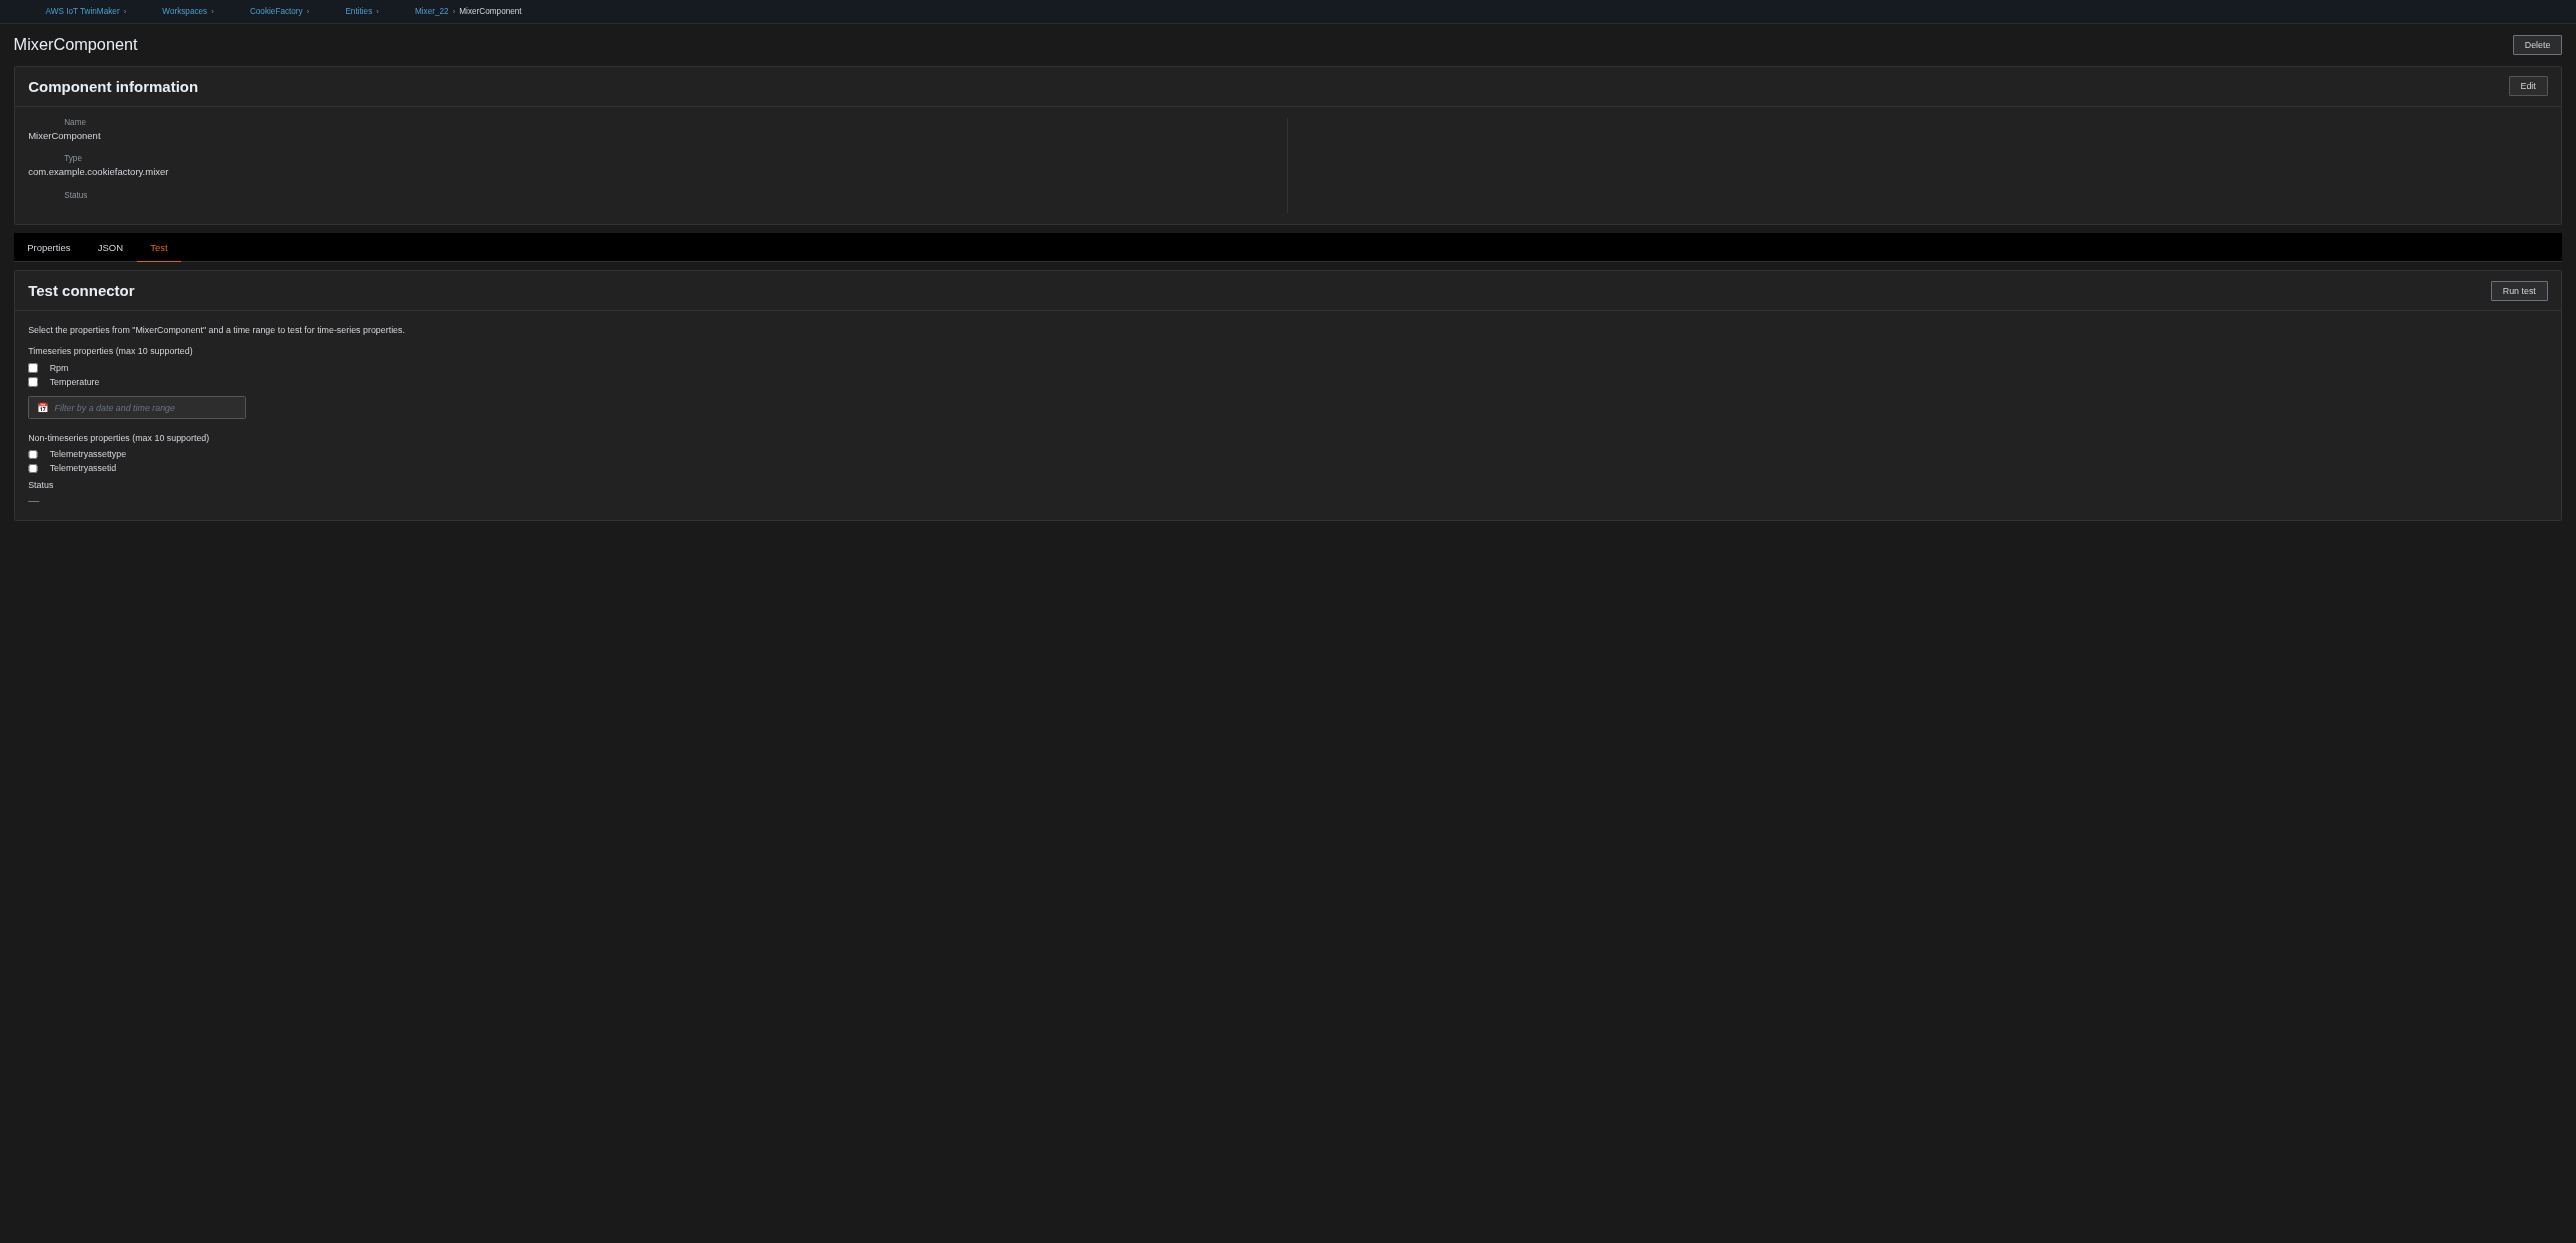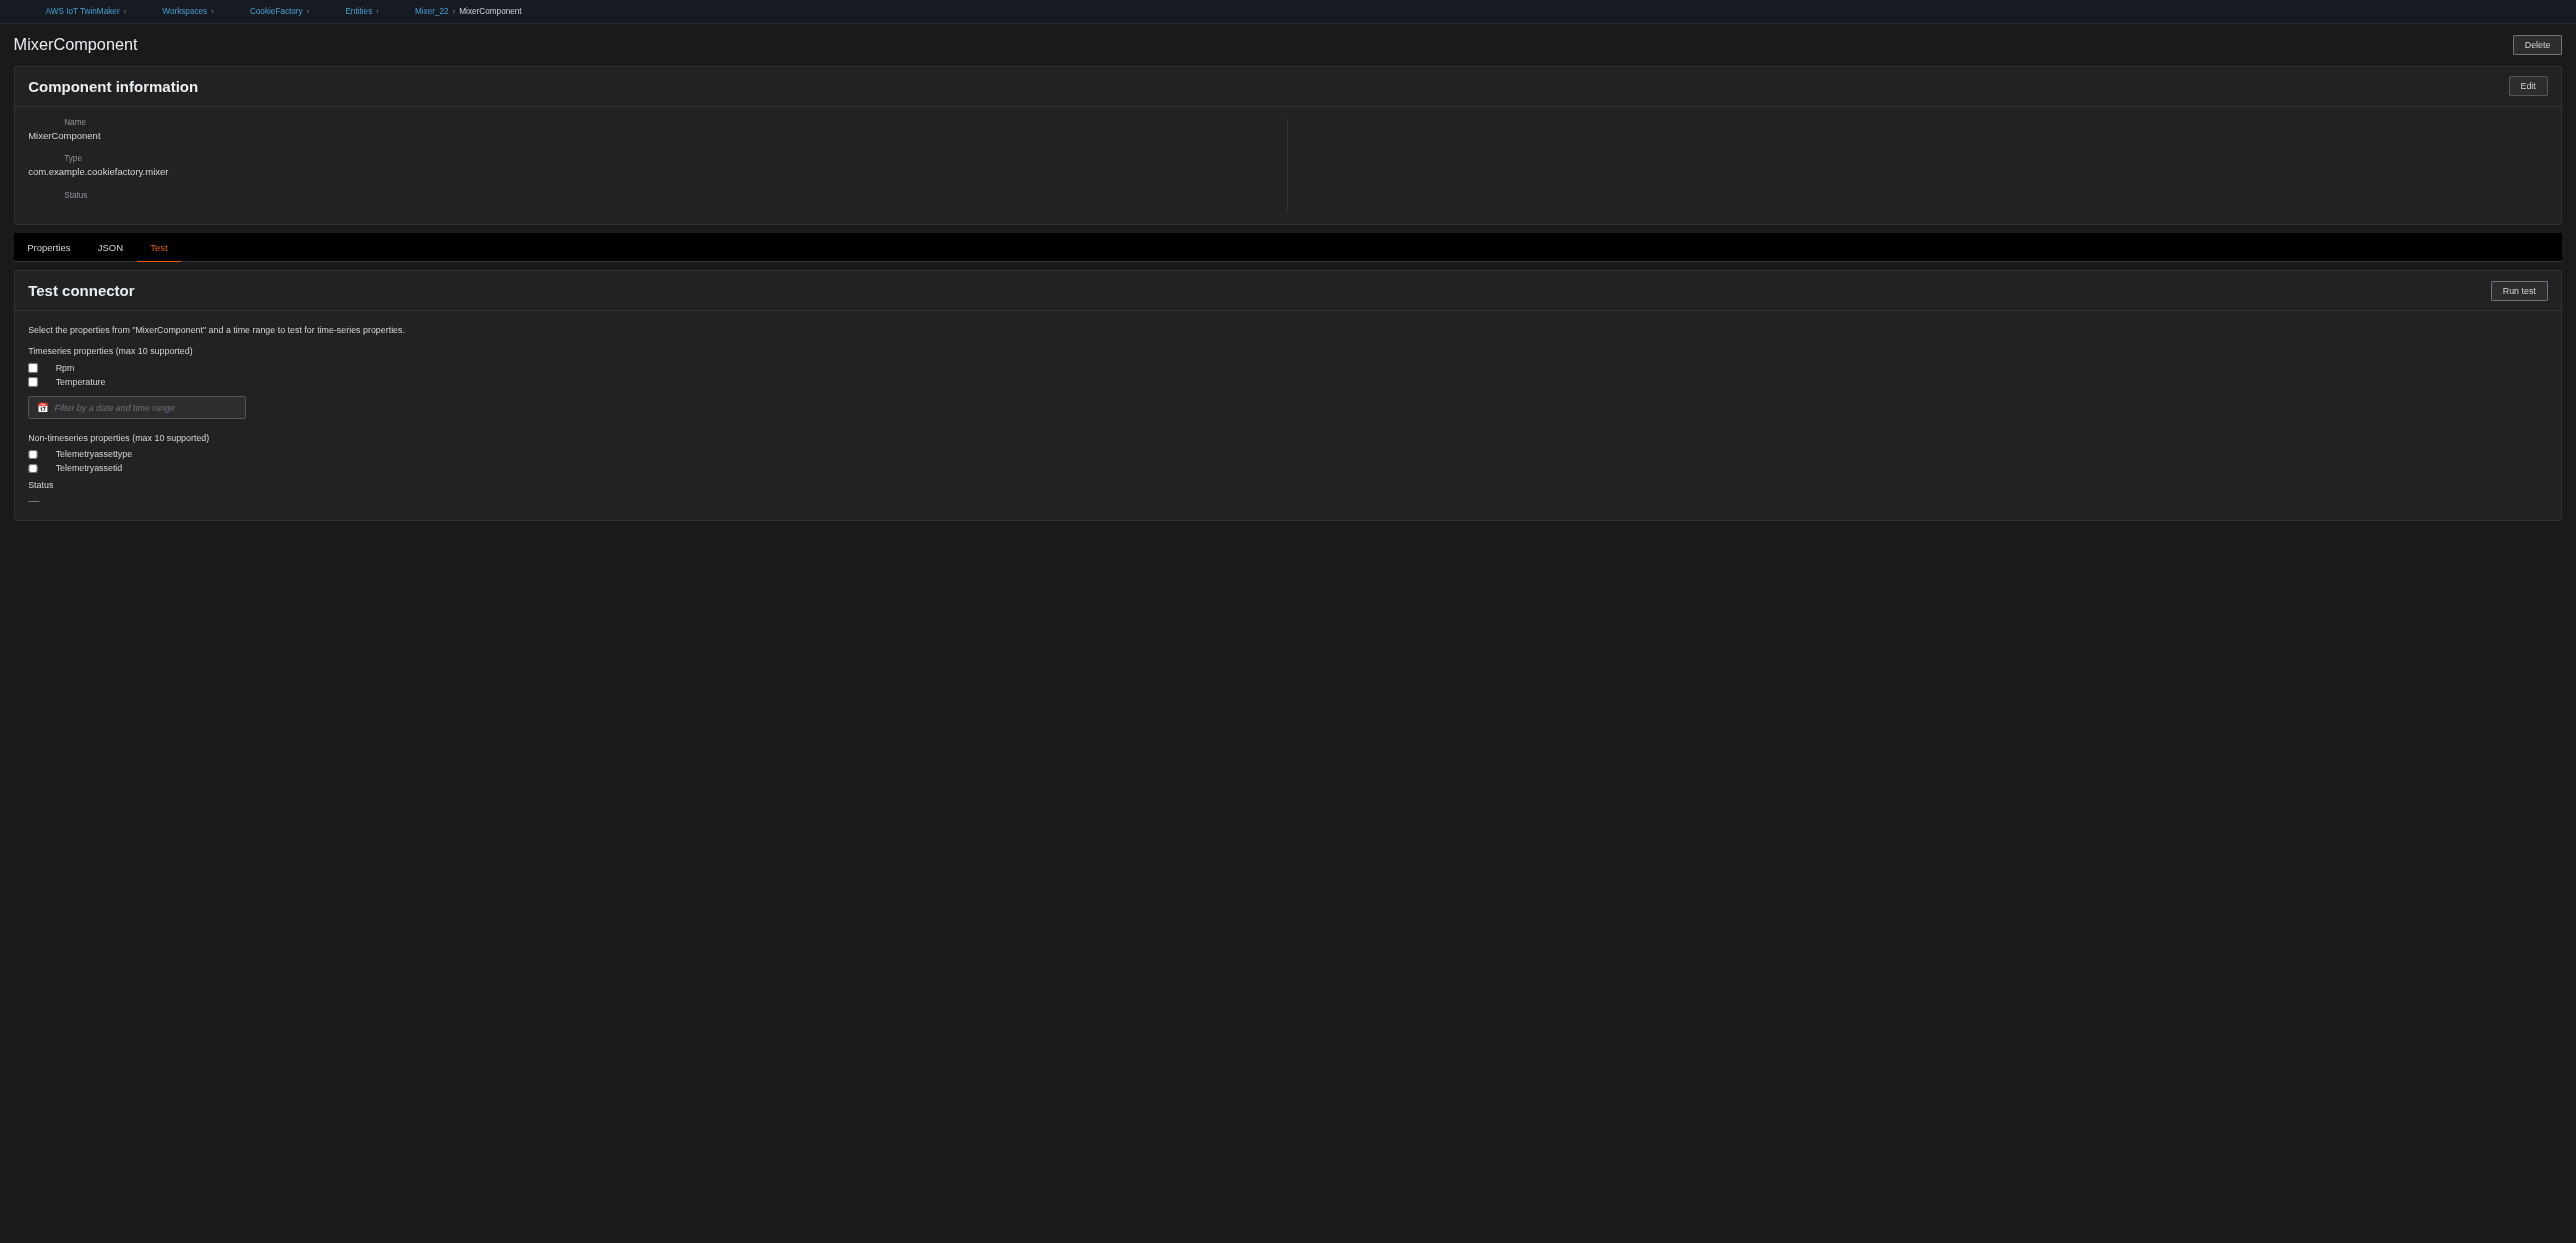--- a/index.html
+++ b/index.html
@@ -211,21 +211,21 @@
     .properties-section-title {
       font-size: 8.9px;
       color: #d1d5db;
       margin-bottom: 6.8px;
     }
 
     
     .checkbox-item {
       display: flex;
       align-items: center;
-      gap: 18px;
+      gap: 12px;
       margin-bottom: 4.1px;
     }
 
     .checkbox-item input[type="checkbox"] {
       width: 9.5px;
       height: 9.5px;
       accent-color: #4a9fd4;
       cursor: pointer;
     }
 

